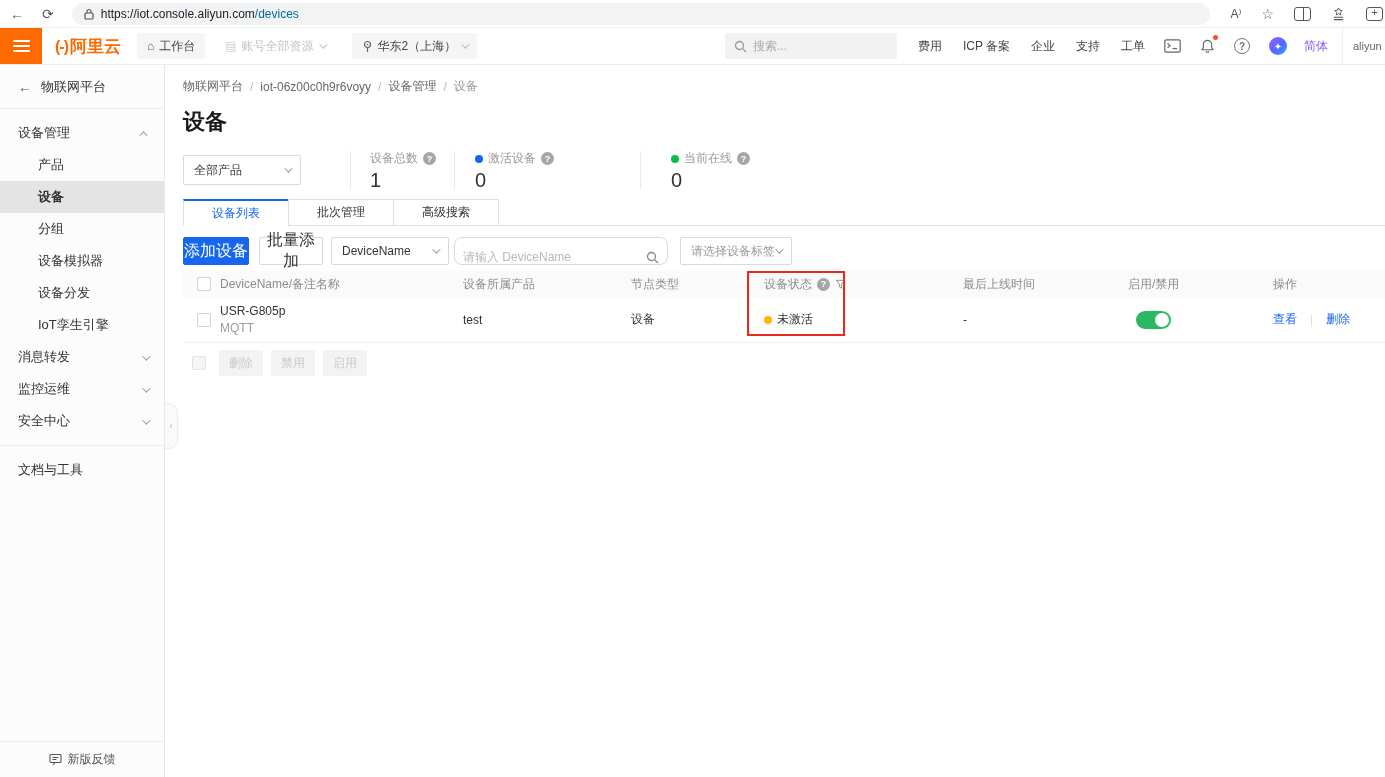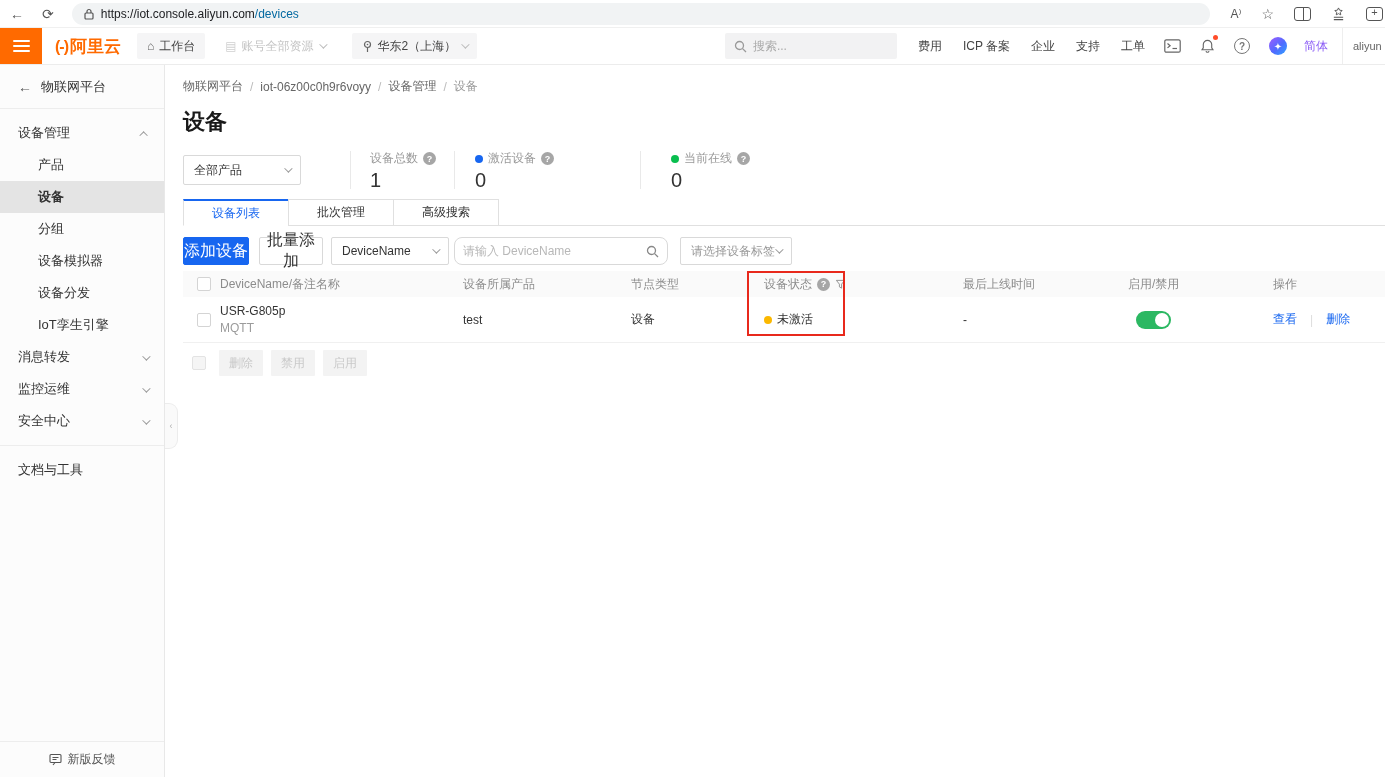--- a/index.html
+++ b/index.html
@@ -89,21 +89,21 @@
 
   .tabs { margin-top:10px; display:flex; border-bottom:1px solid #e0e0e0; width:1202px; }
   .tab { height:27px; padding:0 28px; display:flex; align-items:center; border:1px solid #e0e0e0; border-bottom:1px solid #e0e0e0; margin-bottom:-1px; margin-right:-1px; background:#fff; cursor:pointer; color:#333; }
   .tab.active { border-top:2px solid #1766f0; border-bottom:1px solid #fff; color:#1766f0; }
 
   .toolbar { margin-top:11px; display:flex; align-items:center; }
   .btn { height:28px; border-radius:2px; font-size:16px; display:flex; align-items:center; justify-content:center; cursor:pointer; font-family:Liberation Serif, serif; }
   .btn-primary { width:66px; background:#1766f0; color:#fff; border:1px solid #1766f0; }
   .btn-plain { width:64px; background:#fff; color:#333; border:1px solid #d9d9d9; margin-left:10px; }
   .type-sel { width:118px; height:28px; margin-left:8px; }
-  .search-box { width:214px; height:28px; border:1px solid #d9d9d9; border-radius:8px; margin-left:5px; display:flex; align-items:center; padding:0 8px; }
+  .search-box { width:214px; height:28px; border:1px solid #d9d9d9; border-radius:8px; margin-left:5px; display:flex; align-items:flex-end; padding:0 8px; }
   .search-box input { flex:1; border:none; outline:none; font-size:12px; color:#333; font-family:inherit; min-width:0; }
   .search-box input::placeholder { color:#b8b8b8; }
   .tag-sel { width:112px; height:28px; margin-left:12px; color:#999; }
 
   .table-wrap { margin-top:6px; position:relative; width:1202px; }
   .grid-row { display:grid; grid-template-columns:32px 243px 168px 133px 199px 165px 145px 117px; align-items:center; }
   .thead { height:26px; background:#fafafa; color:#8c8c8c; }
   .cell { padding-left:5px; display:flex; align-items:center; gap:5px; }
   .cbx { width:14px; height:14px; border:1px solid #d4d4d4; border-radius:2px; background:#fff; margin-left:9px; cursor:pointer; flex:none; }
   .cbx.disabled { background:#f5f5f5; border-color:#e3e3e3; cursor:default; }

